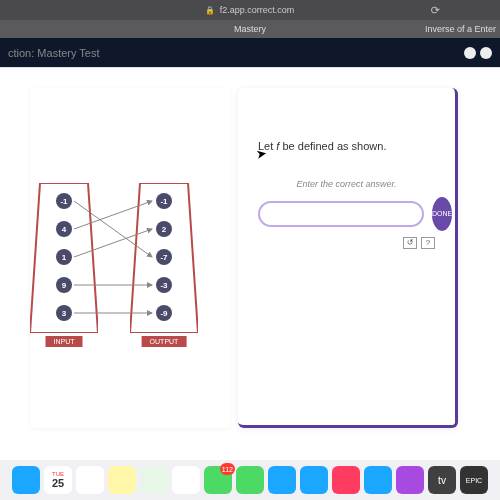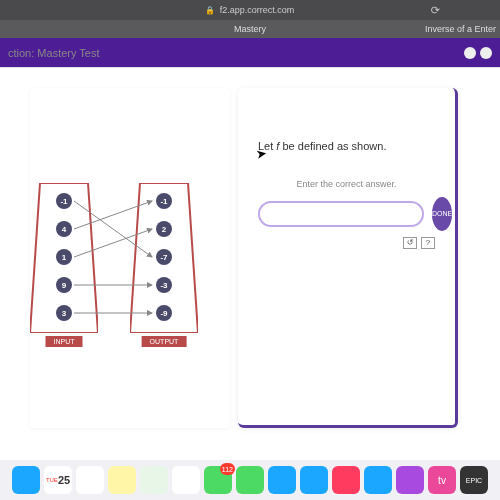--- a/index.html
+++ b/index.html
@@ -5,46 +5,46 @@
   * { box-sizing: border-box; margin: 0; padding: 0; }
   body { width: 500px; height: 500px; font-family: -apple-system, Helvetica, Arial, sans-serif; background: #f5f5f7; overflow: hidden; position: relative; }
   .browser-bar { height: 20px; background: #4a4a4c; display: flex; align-items: center; justify-content: center; position: relative; }
   .url { color: #ccc; font-size: 9px; display: flex; align-items: center; gap: 4px; }
   .lock { color: #ccc; font-size: 8px; }
   .reload { position: absolute; right: 60px; color: #ccc; font-size: 11px; }
   .tab-bar { height: 18px; background: #5a5a5c; display: flex; align-items: center; position: relative; }
   .tab { color: #ddd; font-size: 9px; position: absolute; }
   .tab-center { left: 50%; transform: translateX(-50%); }
   .tab-right { right: 4px; }
-  .page-header { height: 30px; background: #4c1d95; border-bottom: 1px solid #e0e0e0; display: flex; align-items: center; padding: 0 8px; position: relative; }
+  .page-header { height: 30px; background: #0f172a; border-bottom: 1px solid #e0e0e0; display: flex; align-items: center; padding: 0 8px; position: relative; }
   .page-title { color: #888; font-size: 11px; }
   .header-dots { position: absolute; right: 8px; display: flex; gap: 4px; }
   .header-dots span { width: 12px; height: 12px; border-radius: 50%; background: #eee; }
   .content { position: relative; height: 392px; background: #fff; padding: 10px; }
   .bg-q { position: absolute; left: 40px; top: 80px; width: 160px; height: 180px; background: radial-gradient(circle at 50% 45%, rgba(100,120,220,0.15) 0%, rgba(100,120,220,0.12) 55%, transparent 70%); border-radius: 50%; }
   .panel-left { position: absolute; left: 30px; top: 20px; width: 200px; height: 340px; background: #fff; border-radius: 4px; box-shadow: 0 1px 4px rgba(0,0,0,0.05); }
   .panel-right { position: absolute; left: 238px; top: 20px; width: 220px; height: 340px; background: #fff; border-radius: 6px; box-shadow: 0 1px 6px rgba(0,0,0,0.08); border-right: 3px solid #5a3a9a; border-bottom: 3px solid #5a3a9a; }
   .question-text { padding: 50px 20px 6px 20px; font-size: 11px; color: #333; line-height: 1.5; }
   .question-sub { padding: 0 20px; font-size: 11px; color: #333; }
-  .instr { padding: 18px 20px 8px 20px; font-size: 9px; color: #888; text-align: center; }
+  .instr { padding: 18px 20px 8px 20px; font-size: 9px; font-style: italic; color: #888; text-align: center; }
   .answer-row { display: flex; align-items: center; gap: 8px; padding: 0 20px; }
   .answer-input { flex: 1; height: 26px; border: 2px solid #bfa8e8; border-radius: 13px; background: #fff; padding: 0 10px; font-size: 11px; }
   .done-btn { width: 34px; height: 34px; border-radius: 50%; background: #6a4aa8; color: #fff; font-size: 7px; display: flex; align-items: center; justify-content: center; border: none; cursor: pointer; }
   .helper-row { padding: 6px 20px 0 0; display: flex; justify-content: flex-end; gap: 4px; }
   .helper-btn { width: 14px; height: 12px; border: 1px solid #999; background: #fff; font-size: 8px; display: flex; align-items: center; justify-content: center; cursor: pointer; color: #555; }
   .mapping { position: absolute; left: 30px; top: 115px; width: 180px; height: 180px; }
   .trap { position: absolute; width: 68px; height: 150px; }
   .trap svg { position: absolute; top: 0; left: 0; }
   .trap-label { position: absolute; bottom: -14px; left: 50%; transform: translateX(-50%); background: #b84a4a; color: #fff; font-size: 7px; padding: 2px 8px; }
   .node { position: absolute; width: 16px; height: 16px; border-radius: 50%; background: #4a4a6a; color: #fff; font-size: 8px; display: flex; align-items: center; justify-content: center; font-weight: bold; }
   .arrow-line { stroke: #888; stroke-width: 1; fill: none; }
   .dock { position: absolute; bottom: 0; left: 0; right: 0; height: 40px; background: rgba(240,240,245,0.85); display: flex; align-items: center; justify-content: center; gap: 4px; padding: 0 8px; backdrop-filter: blur(4px); }
   .dock-icon { width: 28px; height: 28px; border-radius: 6px; position: relative; display: flex; align-items: center; justify-content: center; font-size: 12px; color: #fff; }
   .badge { position: absolute; top: -3px; right: -3px; background: #ff3b30; color: #fff; font-size: 7px; border-radius: 7px; min-width: 12px; height: 12px; display: flex; align-items: center; justify-content: center; padding: 0 2px; }
-  .cal-icon { background: #fff; flex-direction: row; font-size: 6px; color: #ff3b30; }
+  .cal-icon { background: #fff; flex-direction: column; font-size: 6px; color: #ff3b30; }
   .cal-icon .day { font-size: 11px; color: #333; font-weight: bold; }
   .cursor { position: absolute; left: 256px; top: 78px; font-size: 13px; color: #000; transform: rotate(-10deg); }
 </style>
 </head>
 <body>
 
 <div class="browser-bar">
   <div class="url">
     <span class="lock">🔒</span>
     <span>f2.app.correct.com</span>
@@ -138,15 +138,15 @@
     <div class="dock-icon" style="background: rgb(255, 255, 255);"></div>
     <div class="dock-icon" style="background: rgb(76, 217, 100);">
       <div class="badge">112</div>
     </div>
     <div class="dock-icon" style="background: rgb(76, 217, 100);"></div>
     <div class="dock-icon" style="background: rgb(27, 167, 255);"></div>
     <div class="dock-icon" style="background: rgb(27, 167, 255);"></div>
     <div class="dock-icon" style="background: rgb(255, 59, 96);"></div>
     <div class="dock-icon" style="background: rgb(27, 167, 255);"></div>
     <div class="dock-icon" style="background: rgb(168, 74, 223);"></div>
-    <div class="dock-icon" style="background: #ec4899; font-size: 10px;">tv</div>
+    <div class="dock-icon" style="background: #404040; font-size: 10px;">tv</div>
     <div class="dock-icon" style="background: rgb(51, 51, 51); font-size: 7px;">EPIC</div>
   </div>
 
 </body></html>

